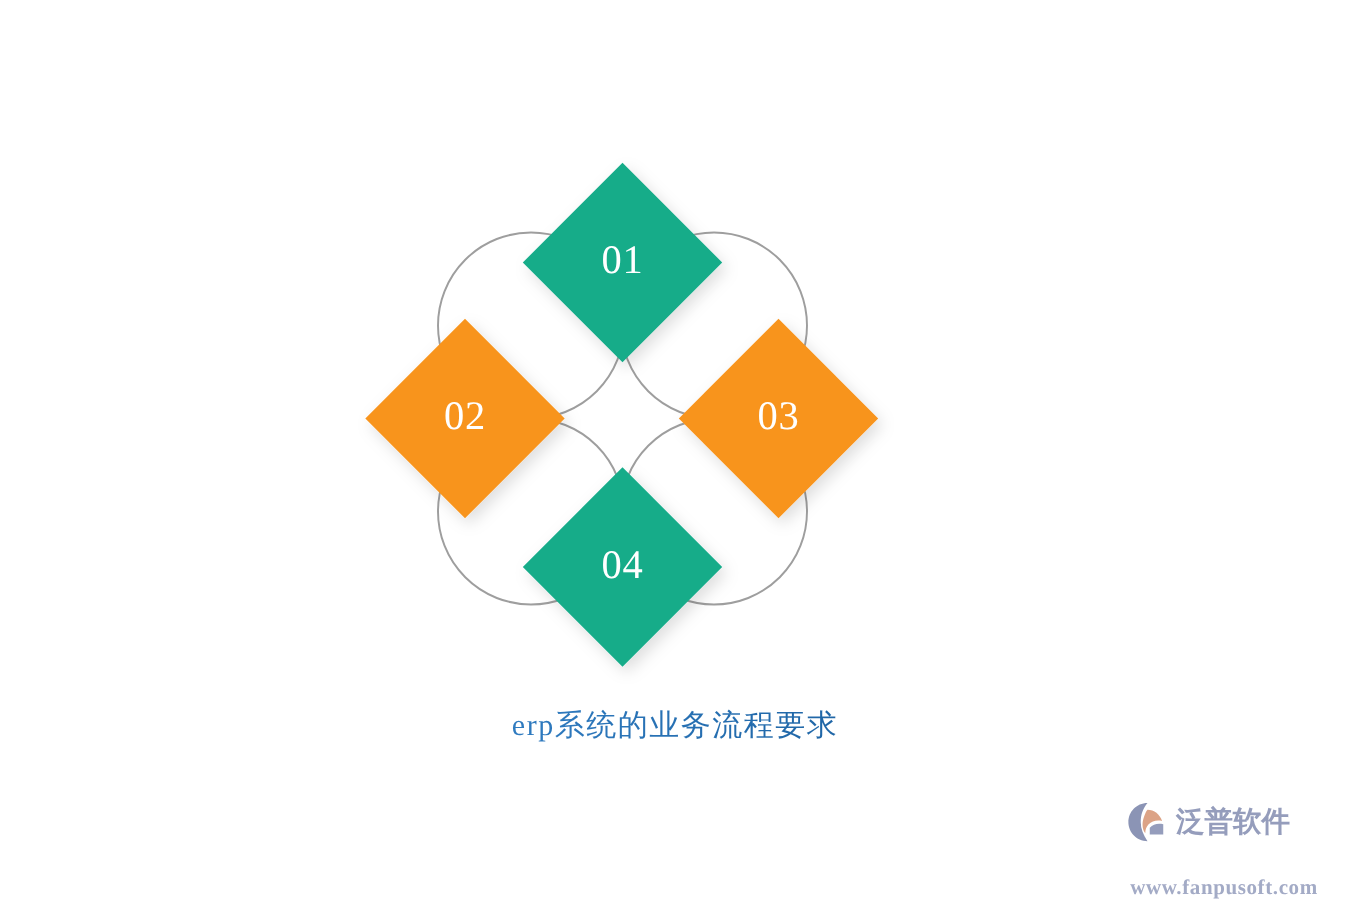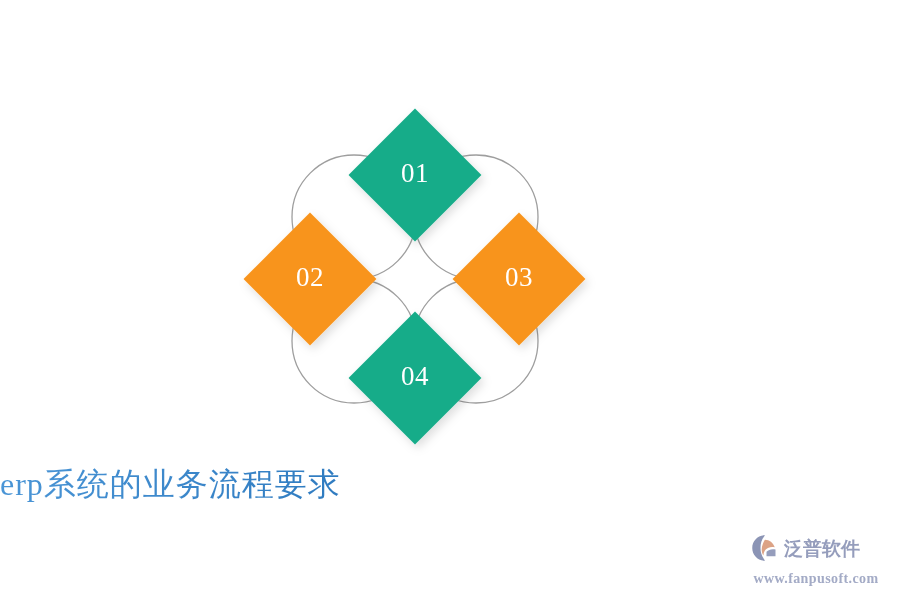--- a/index.html
+++ b/index.html
@@ -45,23 +45,23 @@
     dominant-baseline: middle;
     letter-spacing: 0.5px;
   }
 
   
   #diagram-title {
     position: absolute;
     left: 0;
     top: 462px;
     width: 900px;
-    text-align: left;
+    text-align: center;
     font-family: "Liberation Serif", serif;
-    font-size: 32px;
+    font-size: 20px;
     line-height: 44px;
     font-weight: 400;
     letter-spacing: 1px;
     white-space: nowrap;
     background-image: linear-gradient(90deg, #4a95d6 0%, #2f7bc0 38%, #1d63a3 65%, #12518c 100%);
     -webkit-background-clip: text;
     background-clip: text;
     color: transparent;
     -webkit-text-fill-color: transparent;
   }
@@ -94,21 +94,21 @@
     letter-spacing: 0px;
     line-height: 30px;
   }
   #watermark-url {
     font-family: "Liberation Serif", serif;
     font-size: 14px;
     font-weight: 700;
     color: #9aa2c0;
     letter-spacing: 0.4px;
     text-align: center;
-    margin-top: 5px;
+    margin-top: 19px;
   }
 </style>
 </head>
 <body>
 
 <div id="stage">
 
   <div id="diagram-wrap">
     <svg id="diagram-svg" width="900" height="470" viewBox="0 0 900 470">
       <defs>

